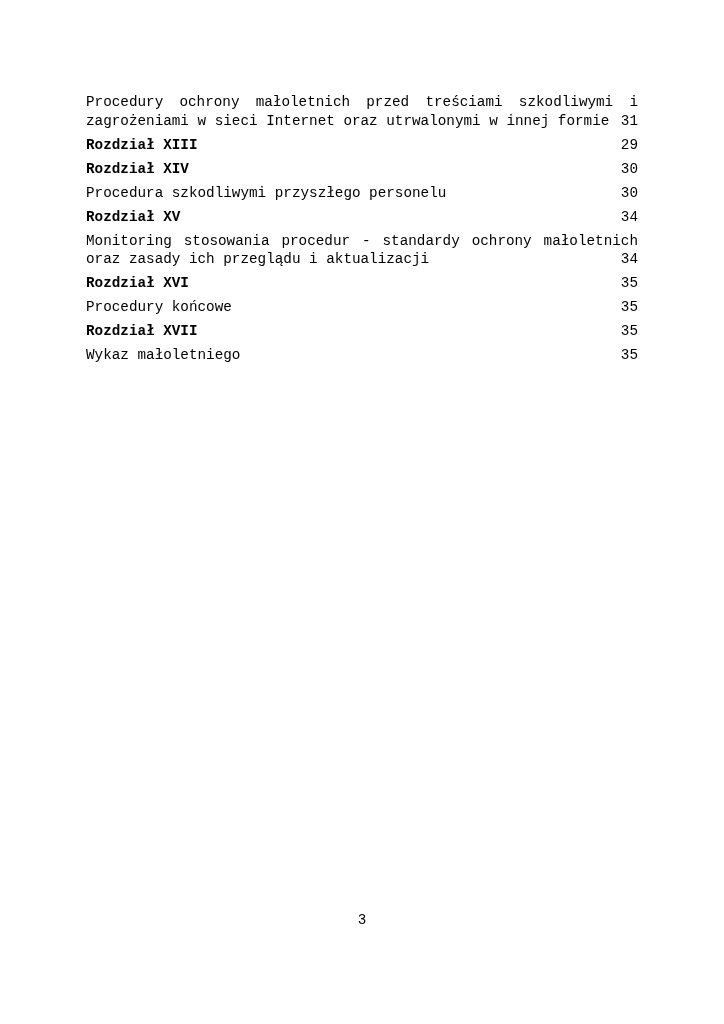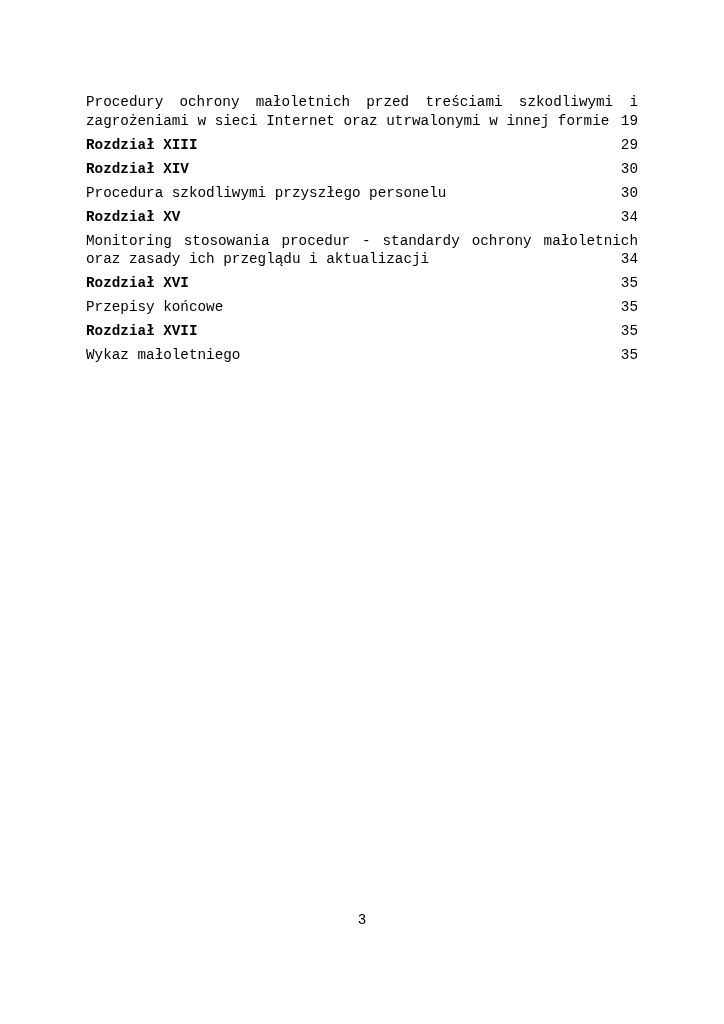--- a/index.html
+++ b/index.html
@@ -52,21 +52,21 @@
     line-height: 18.5px;
   }
 </style>
 </head>
 <body>
 
 <div class="page">
   <div class="toc" id="toc-container">
       <div class="toc-entry">
         <span class="toc-title">Procedury ochrony małoletnich przed treściami szkodliwymi i zagrożeniami w sieci Internet oraz utrwalonymi w innej formie</span>
-        <span class="toc-page">19</span>
+        <span class="toc-page">31</span>
       </div>
       <div class="toc-entry">
         <span class="toc-title bold">Rozdział XIII</span>
         <span class="toc-page">29</span>
       </div>
       <div class="toc-entry">
         <span class="toc-title bold">Rozdział XIV</span>
         <span class="toc-page">30</span>
       </div>
       <div class="toc-entry">
@@ -79,21 +79,21 @@
       </div>
       <div class="toc-entry">
         <span class="toc-title">Monitoring stosowania procedur - standardy ochrony małoletnich oraz zasady ich przeglądu i aktualizacji</span>
         <span class="toc-page">34</span>
       </div>
       <div class="toc-entry">
         <span class="toc-title bold">Rozdział XVI</span>
         <span class="toc-page">35</span>
       </div>
       <div class="toc-entry">
-        <span class="toc-title">Przepisy końcowe</span>
+        <span class="toc-title">Procedury końcowe</span>
         <span class="toc-page">35</span>
       </div>
       <div class="toc-entry">
         <span class="toc-title bold">Rozdział XVII</span>
         <span class="toc-page">35</span>
       </div>
       <div class="toc-entry">
         <span class="toc-title">Wykaz małoletniego</span>
         <span class="toc-page">35</span>
       </div>

